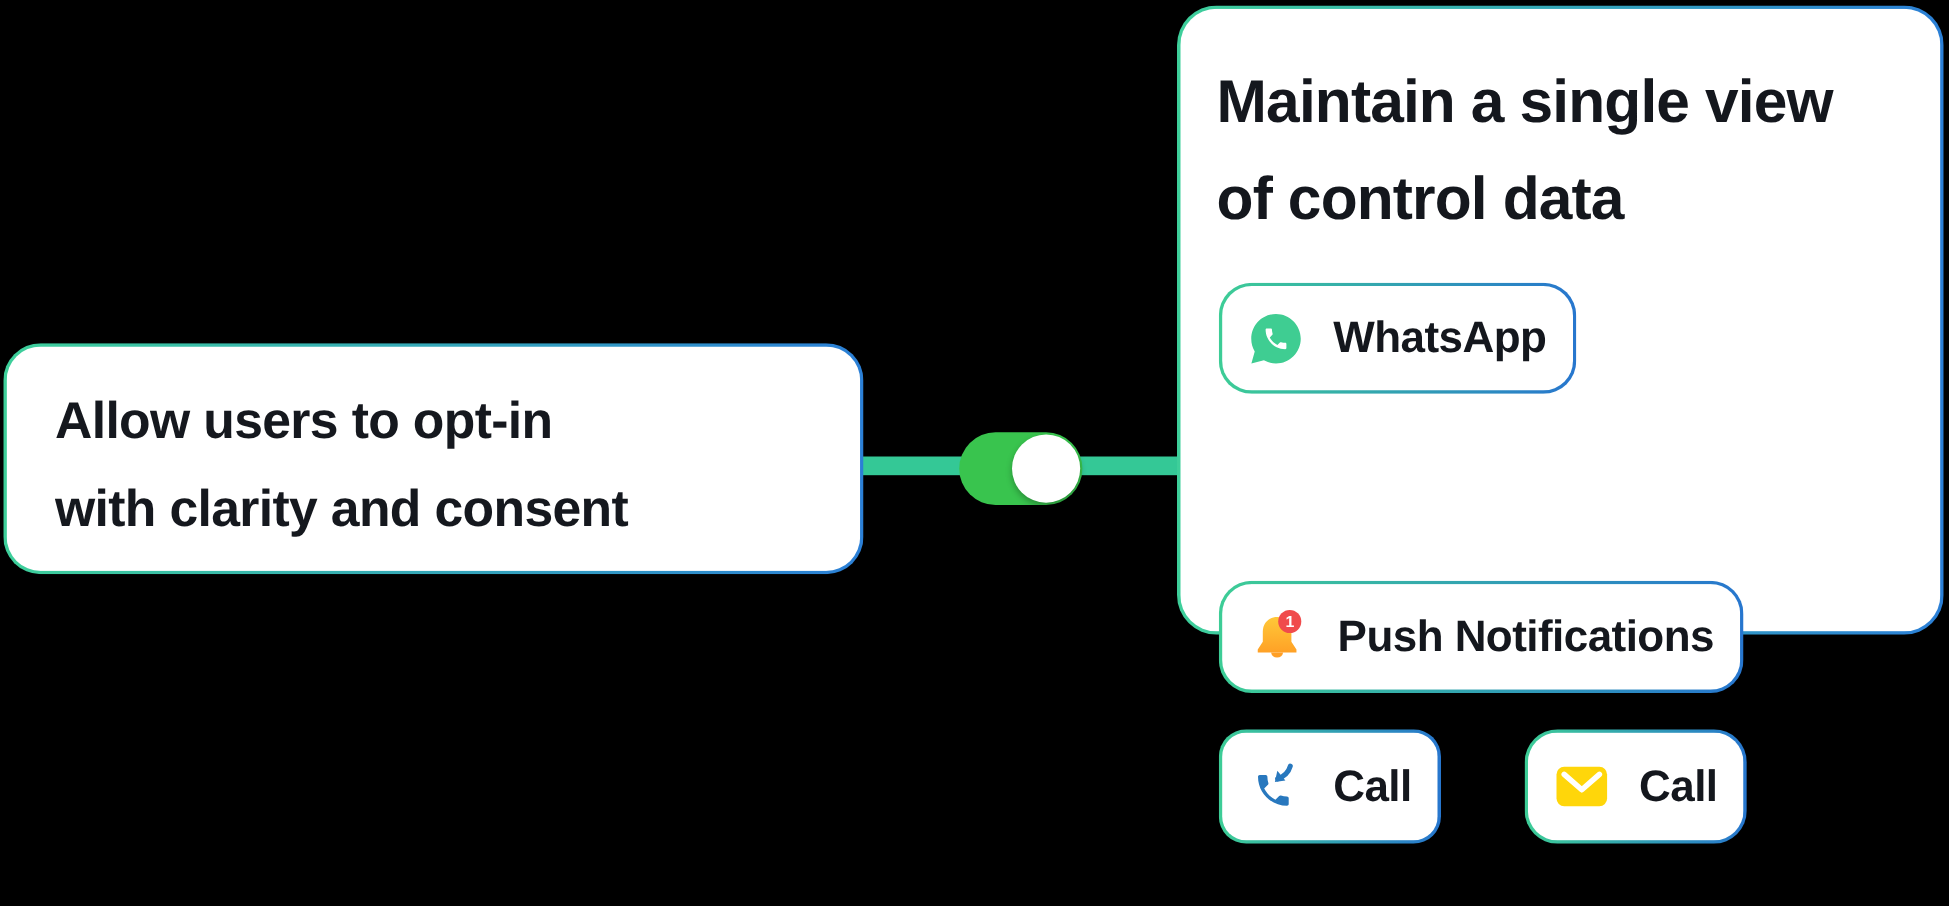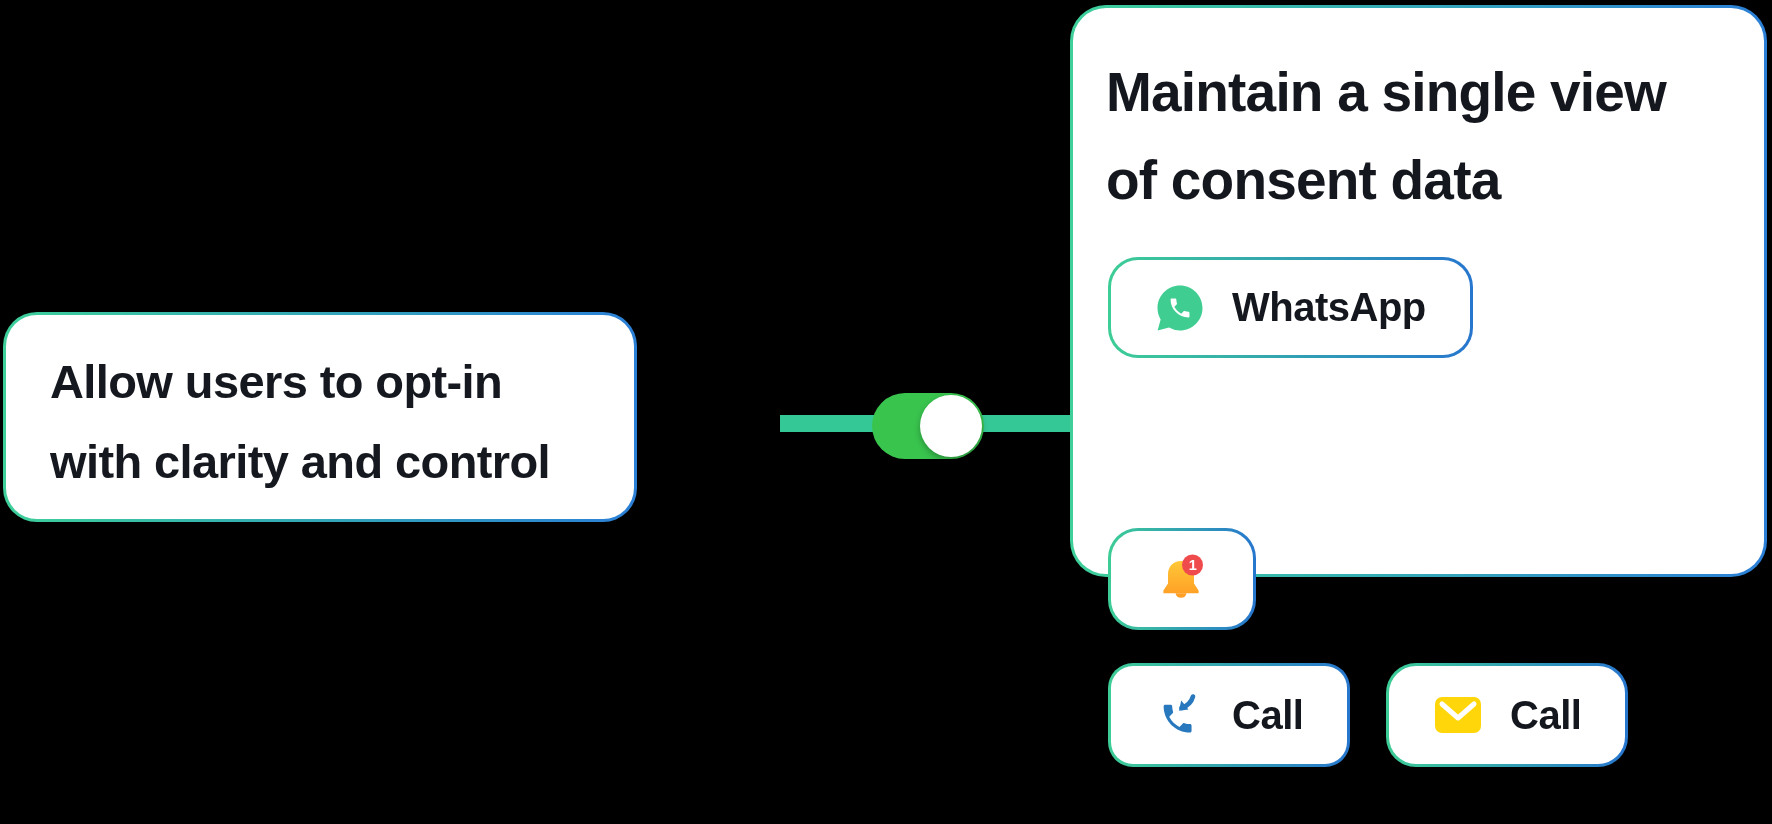--- a/index.html
+++ b/index.html
@@ -14,21 +14,21 @@
 
   
   .g-card {
     position:absolute;
     border:3px solid transparent;
     background:
       linear-gradient(#ffffff,#ffffff) padding-box,
       linear-gradient(90deg,#3ECF9A 0%,#2B7FD6 100%) border-box;
   }
   .left-card {
-    left:3px; top:312px; width:634px; height:210px;
+    left:3px; top:312px; width:782px; height:210px;
     border-radius:34px; z-index:2;
   }
   .left-card .card-text {
     padding:27px 0 0 44px;
     font-size:47px; line-height:80px; font-weight:700;
     letter-spacing:-0.6px; color:#15181E;
   }
   .right-card {
     left:1070px; top:5px; width:697px; height:572px;
     border-radius:36px; z-index:2;
@@ -52,21 +52,21 @@
   .toggle .knob {
     position:absolute; top:2px; right:2px; width:62px; height:62px;
     border-radius:50%; background:#ffffff;
     box-shadow:0 3px 6px rgba(0,0,0,0.28);
   }
 
   
   .pill {
     position:absolute;
     display:inline-flex; align-items:center;
-    gap:27px; padding:0 44px;
+    gap:27px; padding:0 24px;
     border:3px solid transparent; border-radius:30px;
     background:
       linear-gradient(#ffffff,#ffffff) padding-box,
       linear-gradient(90deg,#3DCD96 0%,#2776CE 100%) border-box;
     font-size:40px; font-weight:700; letter-spacing:-0.5px; color:#14171D;
     white-space:nowrap;
   }
   .pill .icon { flex:0 0 auto; display:flex; align-items:center; }
   .pill-whatsapp { left:35px;  top:249px; height:101px; }
   .pill-sms      { left:35px;  top:384px; height:98px;  }
@@ -77,32 +77,32 @@
 </head>
 <body>
 
 <div class="stage">
 
   <div class="connector"></div>
 
   <div class="g-card left-card">
     <div class="card-text">
       <span class="card-line">Allow users to opt-in</span>
-      <span class="card-line">with clarity and control</span>
+      <span class="card-line">with clarity and consent</span>
     </div>
   </div>
 
   <div class="toggle">
     <div class="knob"></div>
   </div>
 
   <div class="g-card right-card">
     <div class="card-heading">
       <span class="card-line">Maintain a single view</span>
-      <span class="card-line">of consent data</span>
+      <span class="card-line">of control data</span>
     </div>
 
     <div class="pill pill-whatsapp">
       <span class="icon">
         <svg width="50" height="50" viewBox="0 0 50 50">
           <path d="M25 2.5C12.6 2.5 2.5 12.6 2.5 25c0 4.2 1.16 8.1 3.17 11.45L2.6 47.4l11.4-2.95A22.4 22.4 0 0 0 25 47.5C37.4 47.5 47.5 37.4 47.5 25S37.4 2.5 25 2.5z" fill="#3FCD92"></path>
           <path transform="translate(12.4,12.4) scale(1.05)" fill="#ffffff" d="M6.62 10.79c1.44 2.83 3.76 5.14 6.59 6.59l2.2-2.2c.27-.27.67-.36 1.02-.24 1.12.37 2.33.57 3.57.57.55 0 1 .45 1 1V20c0 .55-.45 1-1 1-9.39 0-17-7.61-17-17 0-.55.45-1 1-1h3.5c.55 0 1 .45 1 1 0 1.25.2 2.45.57 3.57.11.35.03.74-.25 1.02l-2.2 2.2z"></path>
         </svg>
       </span>
       <span>WhatsApp</span>
@@ -117,20 +117,21 @@
               <stop offset="0" stop-color="#FFC838"></stop>
               <stop offset="1" stop-color="#FFA126"></stop>
             </linearGradient>
           </defs>
           <path fill="url(#bellGrad)" d="M26 9c-7.8 0-13 5.5-13 13.3v9.2l-4.6 7v2.7h35.2v-2.7l-4.6-7v-9.2C39 14.5 33.8 9 26 9z"></path>
           <path d="M20.5 41.2a5.6 5.6 0 0 0 11 0z" fill="#FF9F26"></path>
           <circle cx="37.5" cy="13" r="10.5" fill="#F04B4C"></circle>
           <text x="37.5" y="18" text-anchor="middle" font-size="14.5" font-weight="bold" font-family="Liberation Sans, sans-serif" fill="#ffffff">1</text>
         </svg>
       </span>
+      <span>Push Notifications</span>
     </div>
 
     <div class="pill pill-call">
       <span class="icon">
         <svg width="50" height="50" viewBox="0 0 50 50">
           <path transform="translate(4,10) scale(1.55)" fill="#2878BE" d="M6.62 10.79c1.44 2.83 3.76 5.14 6.59 6.59l2.2-2.2c.27-.27.67-.36 1.02-.24 1.12.37 2.33.57 3.57.57.55 0 1 .45 1 1V20c0 .55-.45 1-1 1-9.39 0-17-7.61-17-17 0-.55.45-1 1-1h3.5c.55 0 1 .45 1 1 0 1.25.2 2.45.57 3.57.11.35.03.74-.25 1.02l-2.2 2.2z"></path>
           <path d="M38 6.5c-1.6 5.6-5.6 9.5-11.5 11.5" stroke="#2878BE" stroke-width="4.6" fill="none" stroke-linecap="round"></path>
           <path d="M33.5 19.5 L24 20.8 L26.2 10.6 z" fill="#2878BE"></path>
         </svg>
       </span>

